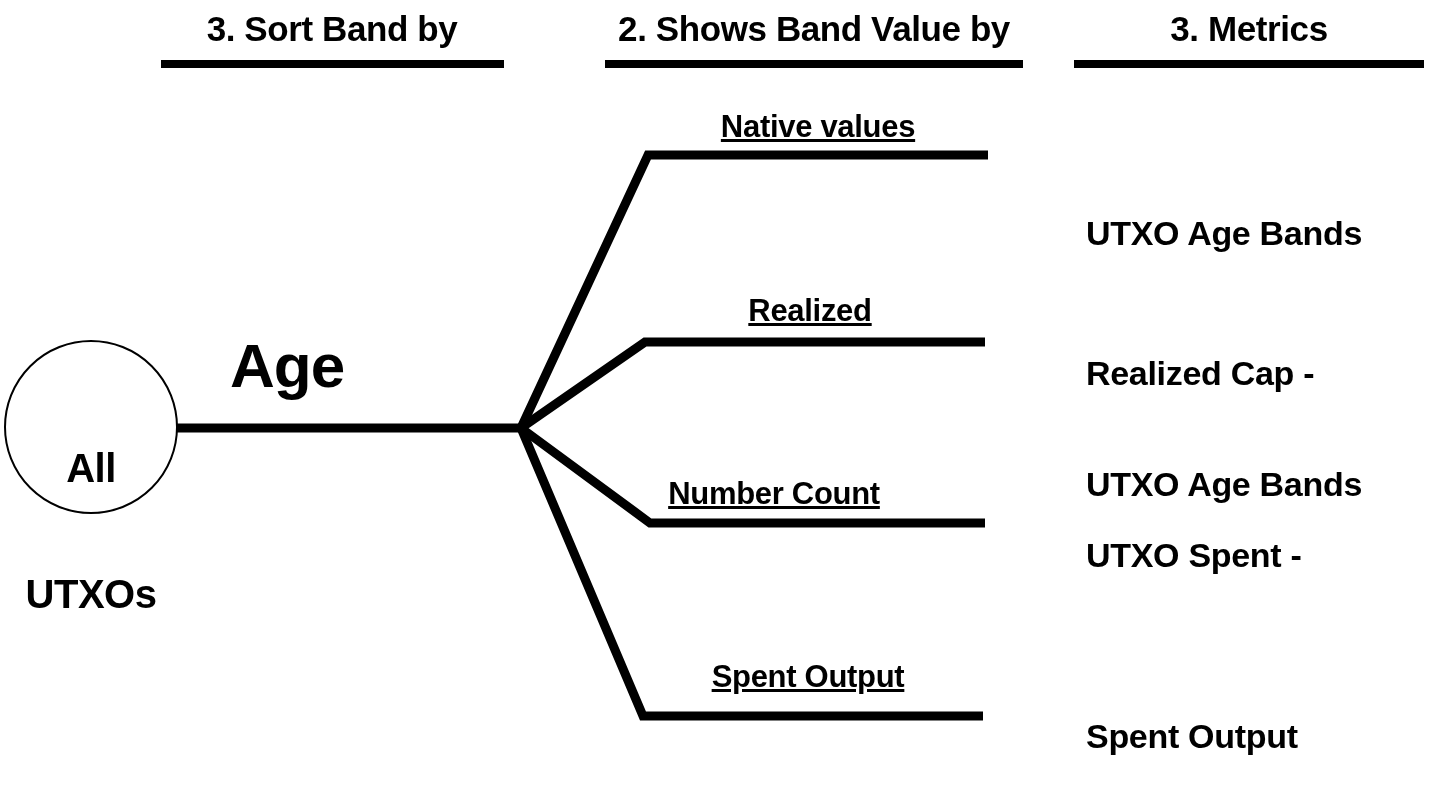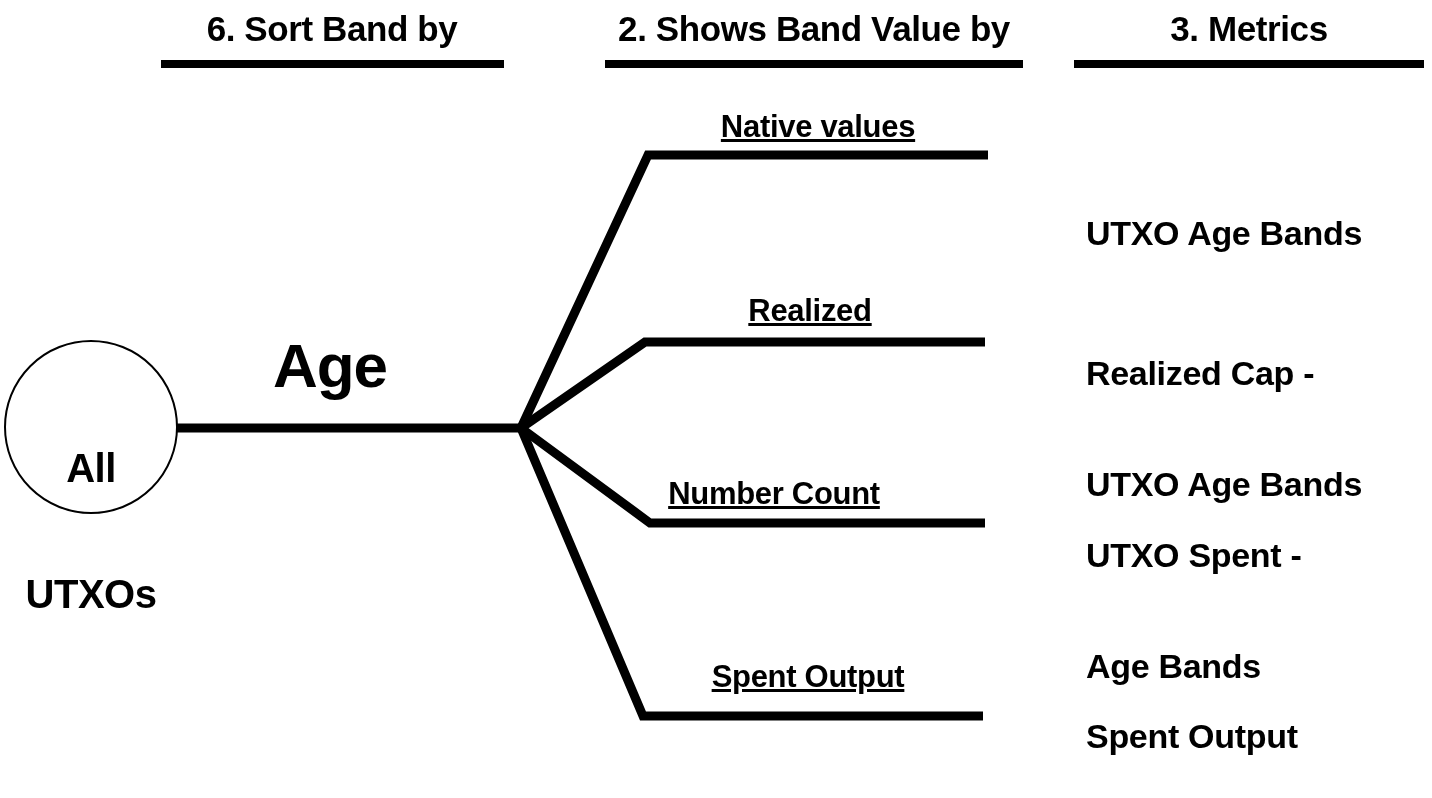--- a/index.html
+++ b/index.html
@@ -44,21 +44,21 @@
     text-decoration: underline;
   }
   .metric-label {
     font-size: 34px;
     letter-spacing: -0.3px;
     text-align: left;
   }
   .trunk-label {
     font-size: 62px;
     letter-spacing: -1px;
-    text-align: center;
+    text-align: left;
   }
   .root-label {
     font-size: 40px;
     letter-spacing: -0.5px;
     text-align: center;
     line-height: 1.05;
   }
 </style>
 </head>
 <body>
@@ -79,21 +79,21 @@
 
     <polyline points="521,428 648,155 988,155" fill="none" stroke="#000" stroke-width="9" stroke-linejoin="miter" stroke-linecap="butt"></polyline>
 
     <polyline points="521,428 645,342 985,342" fill="none" stroke="#000" stroke-width="9" stroke-linejoin="miter" stroke-linecap="butt"></polyline>
 
     <polyline points="521,428 650,523 985,523" fill="none" stroke="#000" stroke-width="9" stroke-linejoin="miter" stroke-linecap="butt"></polyline>
 
     <polyline points="521,428 643,716 983,716" fill="none" stroke="#000" stroke-width="9" stroke-linejoin="miter" stroke-linecap="butt"></polyline>
   </svg>
 
-  <div class="lbl col-title" style="left:132px; top:10px; width:400px;">6. Sort Band by</div>
+  <div class="lbl col-title" style="left:132px; top:10px; width:400px;">3. Sort Band by</div>
   <div class="lbl col-title" style="left:564px; top:10px; width:500px;">2. Shows Band Value by</div>
   <div class="lbl col-title" style="left:1049px; top:10px; width:400px;">3. Metrics</div>
 
   <div class="lbl root-label" style="left:-9px; top:363px; width:200px;">
     <div>All</div>
     <div>UTXOs</div>
   </div>
 
   <div class="lbl trunk-label" style="left:230px; top:333px; width:200px;">Age</div>
 
@@ -106,21 +106,20 @@
     <div>UTXO Age Bands</div>
   </div>
 
   <div class="lbl metric-label" style="left:1086px; top:282px; width:340px;">
     <div>Realized Cap -</div>
     <div>UTXO Age Bands</div>
   </div>
 
   <div class="lbl metric-label" style="left:1086px; top:464px; width:340px;">
     <div>UTXO Spent -</div>
-    <div>Age Bands</div>
   </div>
 
   <div class="lbl metric-label" style="left:1086px; top:645px; width:340px;">
     <div>Spent Output</div>
     
   </div>
 
 </div>
 
 </body></html>

